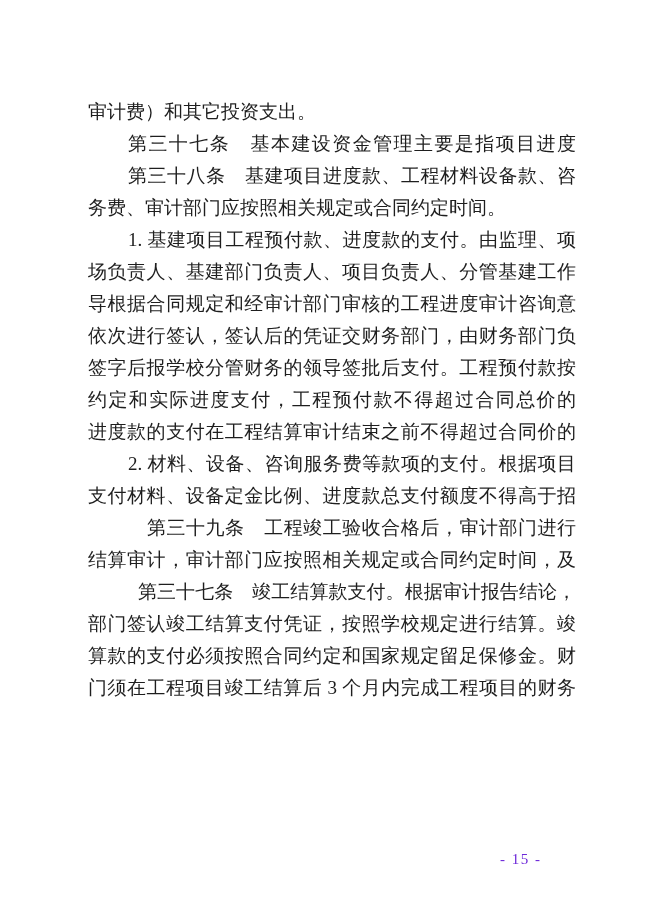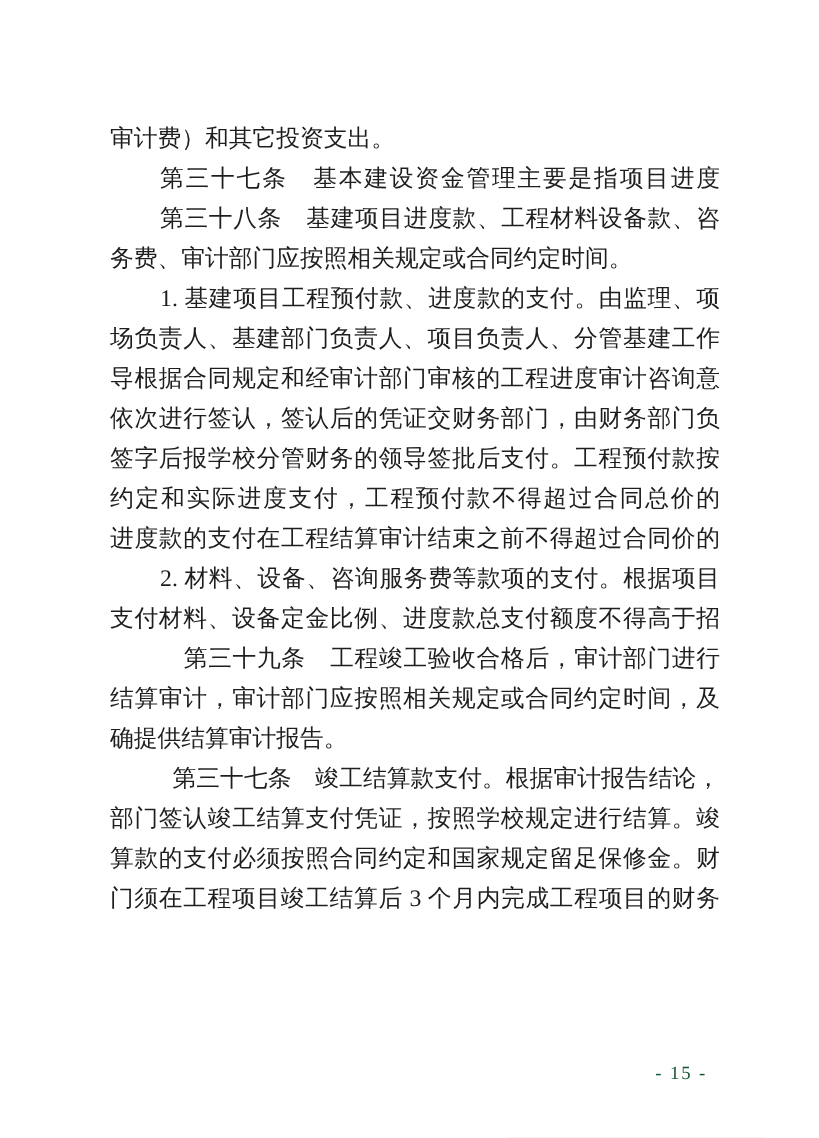--- a/index.html
+++ b/index.html
@@ -38,24 +38,23 @@
     font-family: Liberation Serif, serif;
   }
   .bold {
     font-weight: 400;
   }
   .page-number {
     position: absolute;
     left: 500px;
     top: 851px;
     width: 90px;
-    text-align: center;
     font-size: 15px;
     letter-spacing: 1.5px;
-    color: #14532d;
+    color: #6d28d9;
     font-family: "Liberation Serif", "DejaVu Serif", serif;
   }
 </style>
 </head>
 <body>
 
 <div class="page">
   <div class="content">
       <div class="line short"><span>审计费）和其它投资支出。</span></div>
       <div class="line" style="padding-left: 40px;"><span class="bold">第三十七条</span><span>　基本建设资金管理主要是指项目进度款、工</span></div>
@@ -65,20 +64,19 @@
       <div class="line"><span>场负责人、基建部门负责人、项目负责人、分管基建工作校领</span></div>
       <div class="line"><span>导根据合同规定和经审计部门审核的工程进度审计咨询意见</span></div>
       <div class="line"><span>依次进行签认，签认后的凭证交财务部门，由财务部门负责人</span></div>
       <div class="line"><span>签字后报学校分管财务的领导签批后支付。工程预付款按合同</span></div>
       <div class="line"><span>约定和实际进度支付，工程预付款不得超过合同总价的 30%,</span></div>
       <div class="line"><span>进度款的支付在工程结算审计结束之前不得超过合同价的 85%。</span></div>
       <div class="line" style="padding-left: 40px;"><span>2. 材料、设备、咨询服务费等款项的支付。根据项目需要，</span></div>
       <div class="line"><span>支付材料、设备定金比例、进度款总支付额度不得高于招标文</span></div>
       <div class="line" style="padding-left: 59px;"><span class="bold">第三十九条</span><span>　工程竣工验收合格后，审计部门进行竣工</span></div>
       <div class="line"><span>结算审计，审计部门应按照相关规定或合同约定时间，及时准</span></div>
-      <div class="line short"><span>确提供结算审计报告。</span></div>
       <div class="line" style="padding-left: 50px;"><span class="bold">第三十七条</span><span>　竣工结算款支付。根据审计报告结论，由基建</span></div>
       <div class="line"><span>部门签认竣工结算支付凭证，按照学校规定进行结算。竣工结</span></div>
       <div class="line"><span>算款的支付必须按照合同约定和国家规定留足保修金。财务部</span></div>
       <div class="line"><span>门须在工程项目竣工结算后 3 个月内完成工程项目的财务决算</span></div>
     </div>
   <div class="page-number">- 15 -</div>
 </div>
 
 </body></html>

